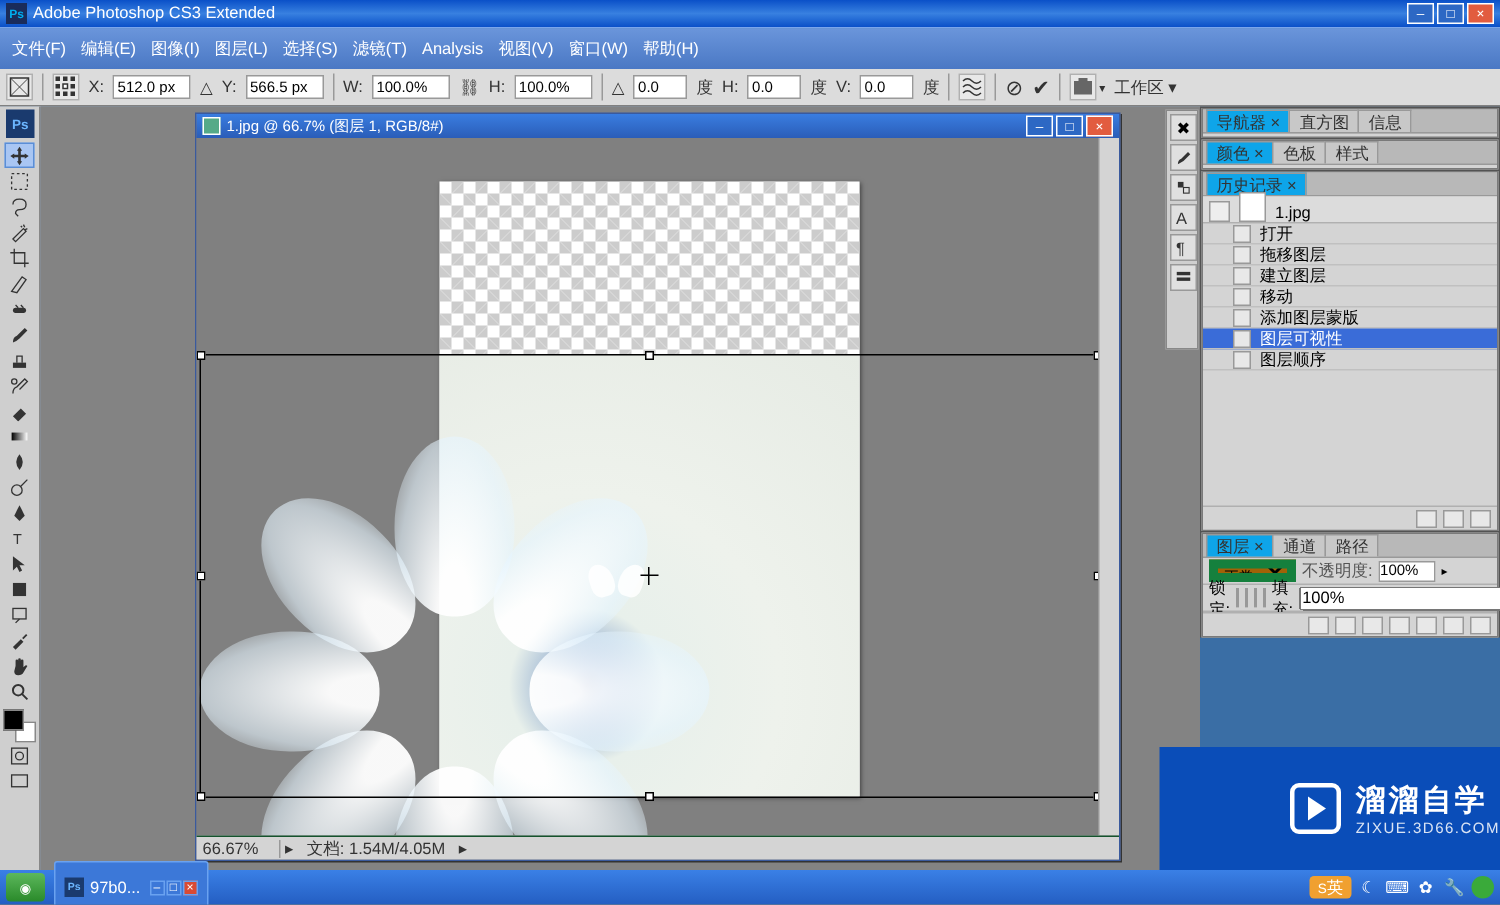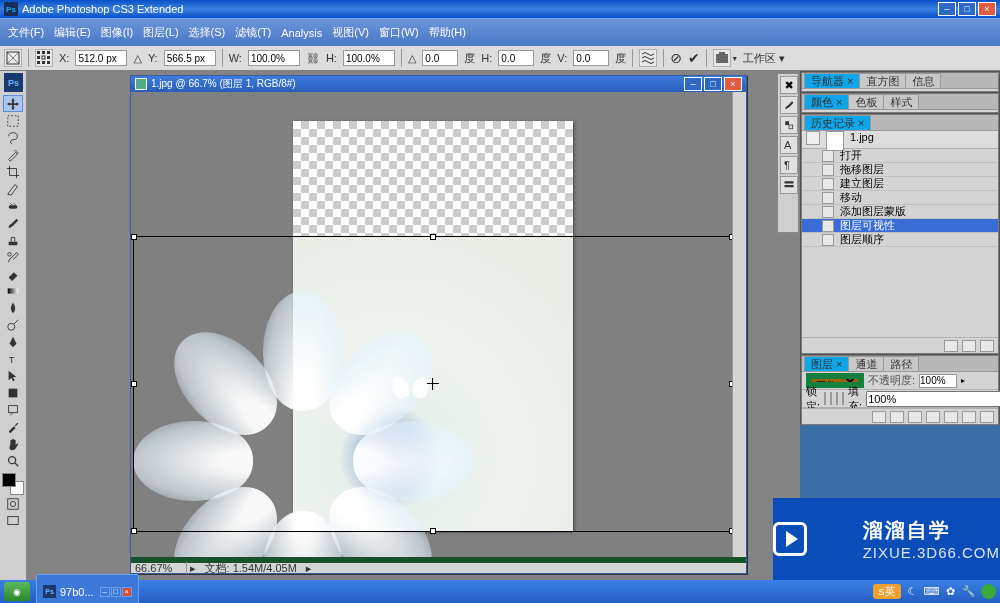--- a/index.html
+++ b/index.html
@@ -40,21 +40,21 @@
 .sw-back { width:14px; height:14px; background:#fff; border:1px solid #888; position:absolute; bottom:0; right:0; }
 
 .workspace { flex:1; background:#838383; position:relative; }
 
 .docwin { position:absolute; left:103px; top:4px; width:617px; height:499px; background:#808080; border:1px solid #3a5a9e; box-shadow:1px 1px 0 #333; }
 .doc-title { height:16px; background:linear-gradient(to bottom,#3a7de0,#2a5db8); display:flex; align-items:center; padding:0 4px; color:#fff; }
 .doc-title .name { flex:1; font-size:10px; }
 .doc-title .winbtns { display:flex; gap:2px; }
 .doc-content { position:absolute; top:16px; left:0; right:14px; bottom:16px; background:#808080; overflow:hidden; }
 .doc-scroll-v { position:absolute; top:16px; right:0; bottom:16px; width:14px; background:#d4d4d4; border-left:1px solid #999; }
-.doc-status { position:absolute; bottom:0; left:0; right:0; height:16px; background:#d4d4d4; border-top:6px solid #14532d; display:flex; align-items:center; font-size:10px; color:#333; }
+.doc-status { position:absolute; bottom:0; left:0; right:0; height:16px; background:#d4d4d4; border-top:1px solid #14532d; display:flex; align-items:center; font-size:10px; color:#333; }
 .doc-status .zoom { width:56px; border-right:1px solid #999; padding:0 4px; }
 .doc-status .info { padding:0 6px; }
 .canvas { position:absolute; left:162px; top:29px; width:280px; height:410px; box-shadow:1px 1px 3px rgba(0,0,0,.5); }
 .checker { position:absolute; inset:0; background-image:
   linear-gradient(45deg,#ccc 25%,transparent 25%),
   linear-gradient(-45deg,#ccc 25%,transparent 25%),
   linear-gradient(45deg,transparent 75%,#ccc 75%),
   linear-gradient(-45deg,transparent 75%,#ccc 75%);
   background-size:16px 16px; background-position:0 0,0 8px,8px -8px,-8px 0; background-color:#fff; }
 .flower-layer { position:absolute; left:0; top:115px; right:0; bottom:0;
@@ -88,21 +88,21 @@
 
 .panels { width:200px; background:#535353; display:flex; flex-direction:column; }
 .panel { background:#d4d4d4; border:1px solid #7a7a7a; margin:1px 1px 0 1px; display:flex; flex-direction:column; }
 .panel .tabs { height:16px; background:#b8b8b8; display:flex; align-items:flex-end; border-bottom:1px solid #999; padding-left:2px; gap:0; }
 .panel .tab { height:15px; padding:1px 6px 0; background:#c8c8c8; border:1px solid #999; border-bottom:none; margin-right:-1px; color:#333; font-size:10px; display:flex; align-items:center; }
 .panel .tab.active { background:#0ea5e9; }
 .panel .body { flex:1; background:#d4d4d4; font-size:10px; }
 .history-item { height:14px; display:flex; align-items:center; padding-left:20px; gap:6px; border-bottom:1px solid #c0c0c0; }
 .history-item .hicon { width:12px; height:12px; background:#e8e8e8; border:1px solid #999; }
 .history-item.selected { background:#3a6cd8; color:#fff; }
-.history-header { height:18px; display:flex; align-items:flex-start; padding-left:4px; gap:6px; border-bottom:1px solid #b0b0b0; background:#dcdcdc; }
+.history-header { height:18px; display:flex; align-items:flex-end; padding-left:4px; gap:6px; border-bottom:1px solid #b0b0b0; background:#dcdcdc; }
 .history-header .thumb { width:18px; height:20px; background:#fff; border:1px solid #999; }
 .panel-footer { height:16px; background:#d4d4d4; border-top:1px solid #b0b0b0; display:flex; justify-content:flex-end; align-items:center; gap:4px; padding:0 4px; }
 .panel-footer .ficon { width:14px; height:12px; border:1px solid #999; background:#e8e8e8; }
 
 
 .layer-opts { height:18px; display:flex; align-items:center; padding:0 4px; gap:4px; border-bottom:1px solid #b0b0b0; }
 .layer-opts select { height:15px; width:58px; font-size:10px; border:6px solid #15803d; background:#a16207; }
 .layer-opts .lbl { color:#555; }
 .layer-opts input { width:38px; height:14px; font-size:10px; border:1px solid #999; }
 .layer-lock { height:18px; display:flex; align-items:center; padding:0 4px; gap:4px; border-bottom:1px solid #b0b0b0; }
@@ -125,26 +125,26 @@
 .start { width:26px; height:19px; background:linear-gradient(to bottom,#5cb85c,#2a8a2a); border-radius:3px; display:flex; align-items:center; justify-content:center; color:#fff; font-size:9px; }
 .taskbtn { height:35px; background:#3c78d8; border:1px solid #6aa2f0; display:flex; align-items:center; padding:0 6px; gap:4px; color:#fff; border-radius:2px; }
 .taskbtn .tbicon { width:13px; height:13px; background:#1a3a6e; display:flex; align-items:center; justify-content:center; color:#6cb6ff; font-size:7px; font-weight:bold;}
 .taskbtn .tbctl{ margin-left:2px; display:flex; gap:1px; }
 .taskbtn .tbctl span{ width:10px;height:10px;display:flex;align-items:center;justify-content:center;font-size:8px;border:1px solid #6aa2f0;}
 .taskbtn .tbctl .tc-close{ background:#d94a33; }
 .tray { margin-left:auto; display:flex; align-items:center; gap:4px; color:#fff; }
 .tray .tico { width:15px; height:15px; display:flex; align-items:center; justify-content:center; }
 
 
-.watermark { position:absolute; right:0; bottom:23px; width:227px; height:82px; background:#0a4db8; display:flex; align-items:center; justify-content:space-between; gap:10px; color:#fff; }
+.watermark { position:absolute; right:0; bottom:23px; width:227px; height:82px; background:#0a4db8; display:flex; align-items:center; justify-content:flex-end; gap:10px; color:#fff; }
 .watermark .play { width:34px; height:34px; border:3px solid #fff; border-radius:6px; display:flex; align-items:center; justify-content:center; }
 .watermark .play::before{ content:""; border-left:12px solid #fff; border-top:8px solid transparent; border-bottom:8px solid transparent; margin-left:3px;}
 .watermark .txt { display:flex; flex-direction:column; }
 .watermark .big { font-size:20px; font-weight:bold; letter-spacing:2px; }
-.watermark .small { font-size:15px; letter-spacing:1px; opacity:.85; }
+.watermark .small { font-size:10px; letter-spacing:1px; opacity:.85; }
 </style>
 </head>
 <body>
 
 <div class="titlebar">
   <div class="ps-badge">Ps</div>
   <div class="title">Adobe Photoshop CS3 Extended</div>
   <div class="winbtns">
     <div class="winbtn min">–</div>
     <div class="winbtn max">□</div>

